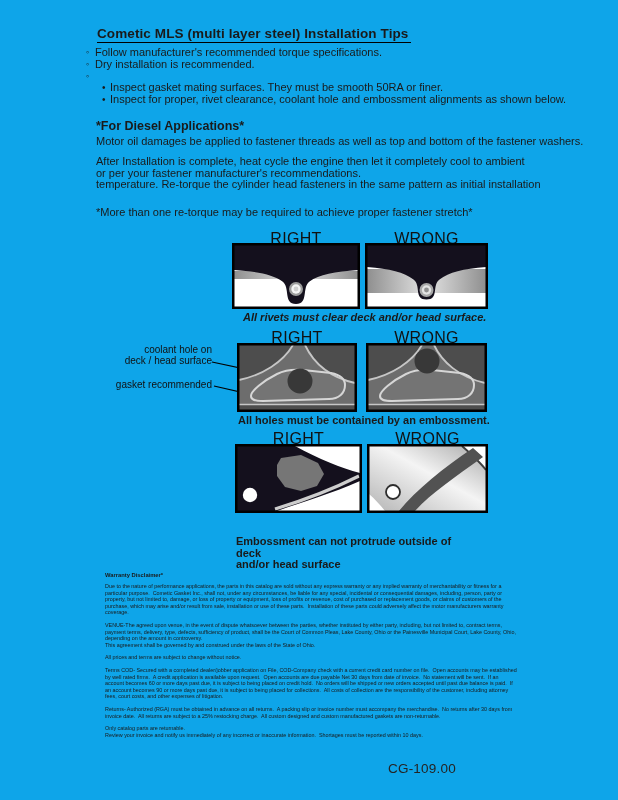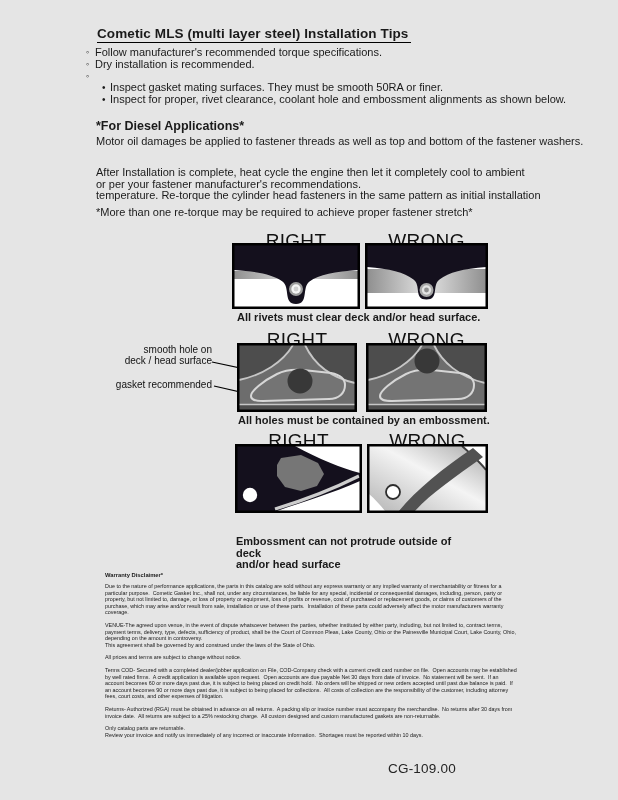--- a/index.html
+++ b/index.html
@@ -1,33 +1,33 @@
 <!DOCTYPE html>
 <html><head>
 <meta charset="utf-8">
 <style>
   * { margin:0; padding:0; box-sizing:border-box; }
   html,body { background:#ffffff; }
   body { font-family:"Liberation Sans", sans-serif; color:#1a1a1a; }
-  .page { position:relative; width:618px; height:800px; background:#e5e5e5; overflow:hidden; }
+  .page { position:relative; width:618px; height:800px; background:#0ea5e9; overflow:hidden; }
 
   .title { position:absolute; left:97px; top:26px; font-size:13.5px; font-weight:bold;
            border-bottom:1.6px solid #000; padding:0 3px 1px 0; letter-spacing:.1px; }
 
   .tips { position:absolute; left:86px; top:47px; font-size:11px; line-height:11.8px; }
   .b-row { display:flex; }
   .b-row .mk { width:9px; font-size:9px; line-height:11.8px; }
   .sub { padding-left:16px; }
   .sub .mk { width:8px; font-size:10px; }
 
   .diesel-h { position:absolute; left:96px; top:119px; font-size:12.5px; font-weight:bold; }
   .para { position:absolute; left:96px; font-size:11px; line-height:11.5px; }
-  .p1 { top:136px; } .p2 { top:167px; } .p3 { top:207px; }
-
-  .dg-head { position:absolute; font-size:19px; text-align:center; color:#111; letter-spacing:.3px; }
+  .p1 { top:136px; } .p2 { top:156px; } .p3 { top:207px; }
+
+  .dg-head { position:absolute; font-size:16px; text-align:center; color:#111; letter-spacing:.3px; }
   .panel { position:absolute; }
   .caption { position:absolute; font-size:11px; font-weight:bold; line-height:11.5px; }
 
   .lbl { position:absolute; left:96px; width:116px; text-align:right; font-size:10px; line-height:11px; color:#111; }
   .lbl-coolant { top:344px; }
   .lbl-emboss { top:379px; }
   .leaders { position:absolute; left:206px; top:352px; }
 
   .disc { position:absolute; left:105px; top:572px; width:412px; }
   .disc-h { font-size:5.8px; font-weight:bold; margin-bottom:5px; }
@@ -101,27 +101,27 @@
     <rect x="0" y="0" width="123" height="66" fill="#ffffff"></rect>
     <rect x="2" y="26" width="119" height="24" fill="url(#g1)"></rect>
     <rect x="2" y="50" width="119" height="14" fill="#ffffff"></rect>
     <path d="M2,2 H121 V24 C98,26 84,29 74.5,36.5 C66.5,42.5 74.5,56.5 61.5,56.5 C48.5,56.5 56.5,42.5 48.5,36.5 C39,29 25,26 2,24 Z" fill="#14101d"></path>
     <circle cx="61.5" cy="47" r="7" fill="#a8a8a8"></circle>
     <circle cx="61.5" cy="47" r="4.7" fill="#e3e3e3"></circle>
     <circle cx="61.5" cy="47" r="2.4" fill="#8f8f8f"></circle>
     <rect x="1.25" y="1.25" width="120.5" height="63.5" fill="none" stroke="#000000" stroke-width="2.5"></rect>
   </svg>
 
-  <div class="caption" style="left:237px; top:312px;">All rivets must clear deck and/or head surface.</div>
+  <div class="caption" style="left:243px; top:312px;font-style:italic;">All rivets must clear deck and/or head surface.</div>
 
   <div class="dg-head" style="left:237px; top:329px; width:120px;">RIGHT</div>
   <div class="dg-head" style="left:366px; top:329px; width:121px;">WRONG</div>
 
   <div class="lbl lbl-coolant">
-    <div>smooth hole on</div>
+    <div>coolant hole on</div>
     <div>deck / head surface</div>
   </div>
   <div class="lbl lbl-emboss">gasket recommended</div>
 
   <svg class="leaders" width="96" height="50" viewBox="0 0 96 50">
     <line x1="6" y1="10" x2="90" y2="28" stroke="#000" stroke-width="1.2"></line>
     <line x1="8" y1="34" x2="52" y2="44" stroke="#000" stroke-width="1.2"></line>
   </svg>
 
   <svg class="panel" style="left:237px; top:343px;" width="120" height="69" viewBox="0 0 120 69">

